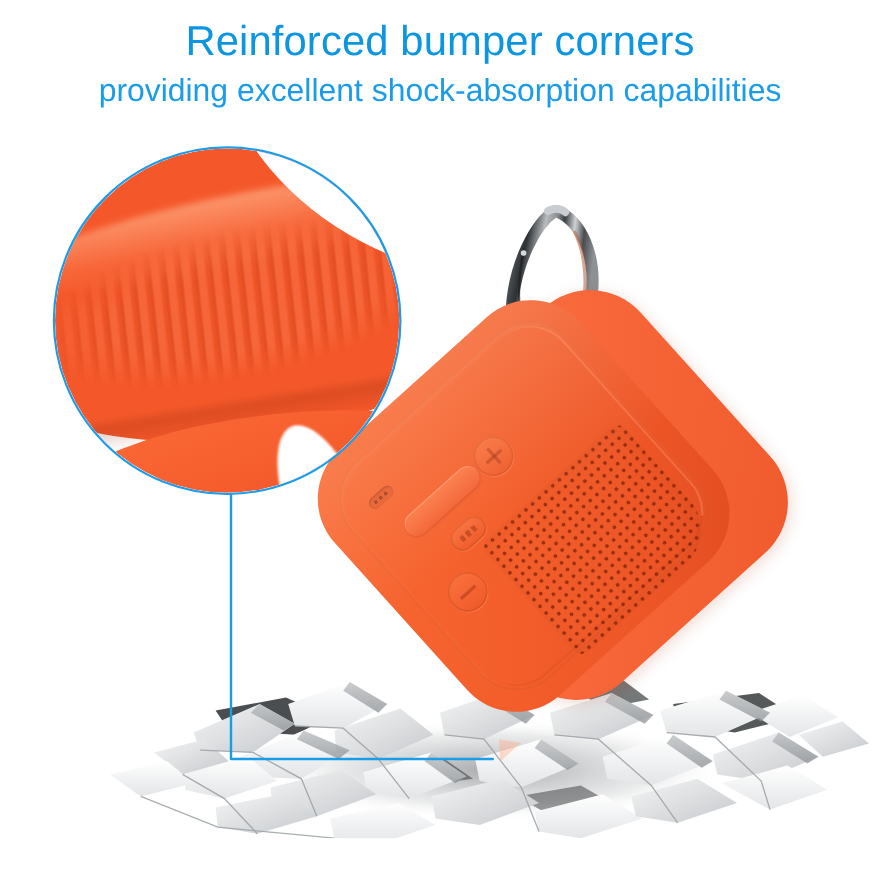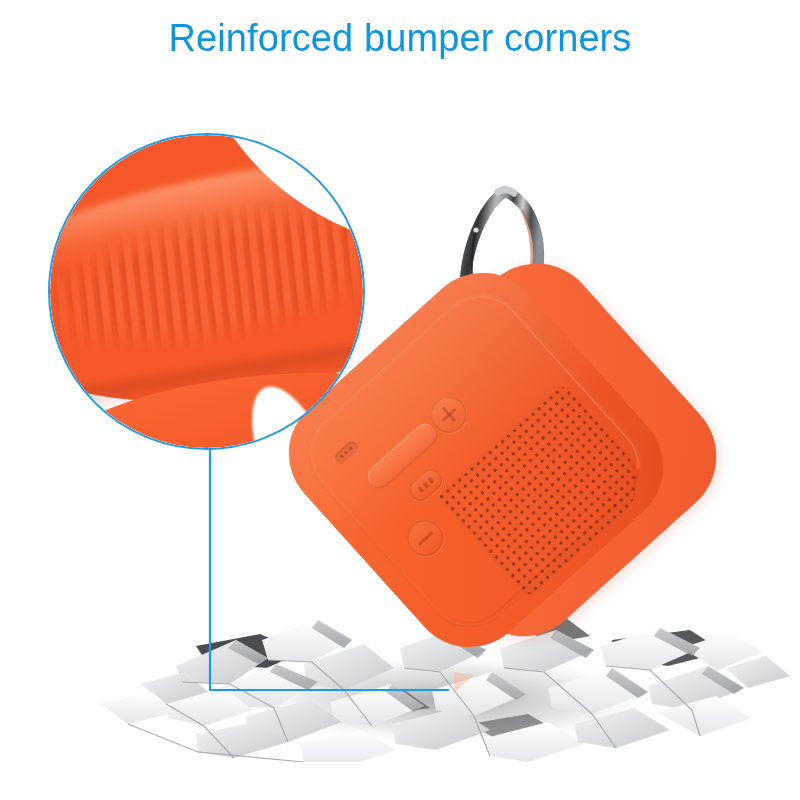--- a/index.html
+++ b/index.html
@@ -387,20 +387,21 @@
   
   .nosel { user-select: none; }
 </style>
 </head>
 <body>
 
 <div id="page">
 
   <div class="headline-block nosel">
     <h1 class="headline">Reinforced bumper corners</h1>
+    <h2 class="subheadline">providing excellent shock-absorption capabilities</h2>
   </div>
 
   <svg class="ground" viewBox="0 0 800 800">
     <defs>
       <linearGradient id="shardLight" x1="0" y1="0" x2="0" y2="1">
         <stop offset="0%" stop-color="#ffffff"></stop>
         <stop offset="100%" stop-color="#e3e5e7"></stop>
       </linearGradient>
       <linearGradient id="shardMid" x1="0" y1="0" x2="1" y2="1">
         <stop offset="0%" stop-color="#f4f5f6"></stop>

